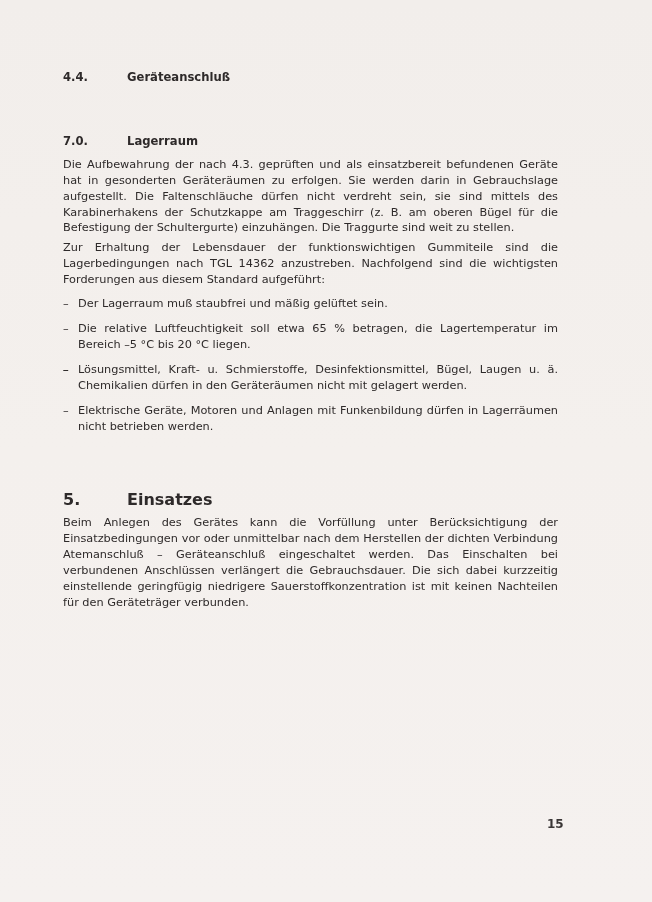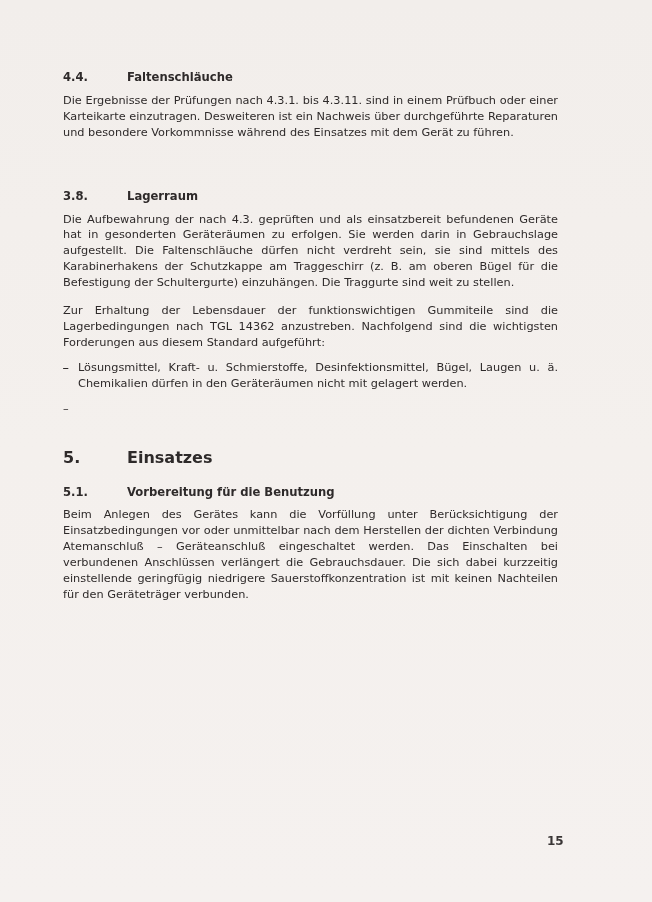--- a/index.html
+++ b/index.html
@@ -27,59 +27,54 @@
   .list li {
     position: relative; padding-left: 15px; margin-bottom: 9px; text-align: justify;
   }
   .list li .dash { position: absolute; left: 0; top: 0; }
   .h1 {
     display: flex; font-weight: bold; font-size: 16px; margin-top: 58px;
   }
   .h1 .num { width: 64px; }
   .h2b { margin-top: 19px; }
   .pagenum {
-    position: absolute; left: 547px; top: 834px; font-size: 12px; font-weight: bold; color: #3a3636;
+    position: absolute; left: 547px; top: 817px; font-size: 12px; font-weight: bold; color: #3a3636;
   }
 </style>
 </head>
 <body>
 
 <div class="page">
   <div class="content">
 
     <div class="h2">
       <span class="num">4.4.</span>
-      <span>Faltenschläuche</span>
+      <span>Geräteanschluß</span>
     </div>
-    <p class="p">Die Ergebnisse der Prüfungen nach 4.3.1. bis 4.3.11. sind in einem Prüfbuch oder einer Karteikarte einzutragen. Desweiteren ist ein Nachweis über durchgeführte Reparaturen und besondere Vorkommnisse während des Einsatzes mit dem Gerät zu führen.</p>
 
     <div class="sec">
       <div class="h2">
-        <span class="num">3.8.</span>
+        <span class="num">7.0.</span>
         <span>Lagerraum</span>
       </div>
       <p class="p">Die Aufbewahrung der nach 4.3. geprüften und als einsatzbereit befundenen Geräte hat in gesonderten Geräteräumen zu erfolgen. Sie werden darin in Gebrauchslage aufgestellt. Die Faltenschläuche dürfen nicht verdreht sein, sie sind mittels des Karabinerhakens der Schutzkappe am Traggeschirr (z. B. am oberen Bügel für die Befestigung der Schultergurte) einzuhängen. Die Traggurte sind weit zu stellen.</p>
-      <p class="p" style="margin-top:12px">Zur Erhaltung der Lebensdauer der funktionswichtigen Gummiteile sind die Lagerbedingungen nach TGL 14362 anzustreben. Nachfolgend sind die wichtigsten Forderungen aus diesem Standard aufgeführt:</p>
+      <p class="p" style="margin-top:4px">Zur Erhaltung der Lebensdauer der funktionswichtigen Gummiteile sind die Lagerbedingungen nach TGL 14362 anzustreben. Nachfolgend sind die wichtigsten Forderungen aus diesem Standard aufgeführt:</p>
 
       <ul class="list">
-        <li><span class="dash">–</span></li>
-        <li><span class="dash">–</span></li>
+        <li><span class="dash">–</span><span>Der Lagerraum muß staubfrei und mäßig gelüftet sein.</span></li>
+        <li><span class="dash">–</span><span>Die relative Luftfeuchtigkeit soll etwa 65 % betragen, die Lagertemperatur im Bereich –5 °C bis 20 °C liegen.</span></li>
         <li><span class="dash">–</span></li>
         <li><span class="dash">–</span></li>
         <li><span class="dash">–</span><span>Lösungsmittel, Kraft- u. Schmierstoffe, Desinfektionsmittel, Bügel, Laugen u. ä. Chemikalien dürfen in den Geräteräumen nicht mit gelagert werden.</span></li>
-        <li><span class="dash">–</span></li>
+        <li><span class="dash">–</span><span>Elektrische Geräte, Motoren und Anlagen mit Funkenbildung dürfen in Lagerräumen nicht betrieben werden.</span></li>
       </ul>
     </div>
 
     <div class="h1">
       <span class="num">5.</span>
       <span>Einsatzes</span>
     </div>
 
-    <div class="h2 h2b">
-      <span class="num">5.1.</span>
-      <span>Vorbereitung für die Benutzung</span>
-    </div>
     <p class="p">Beim Anlegen des Gerätes kann die Vorfüllung unter Berücksichtigung der Einsatzbedingungen vor oder unmittelbar nach dem Herstellen der dichten Verbindung Atemanschluß – Geräteanschluß eingeschaltet werden. Das Einschalten bei verbundenen Anschlüssen verlängert die Gebrauchsdauer. Die sich dabei kurzzeitig einstellende geringfügig niedrigere Sauerstoffkonzentration ist mit keinen Nachteilen für den Geräteträger verbunden.</p>
   </div>
 
   <div class="pagenum">15</div>
 </div>
 
 </body></html>

